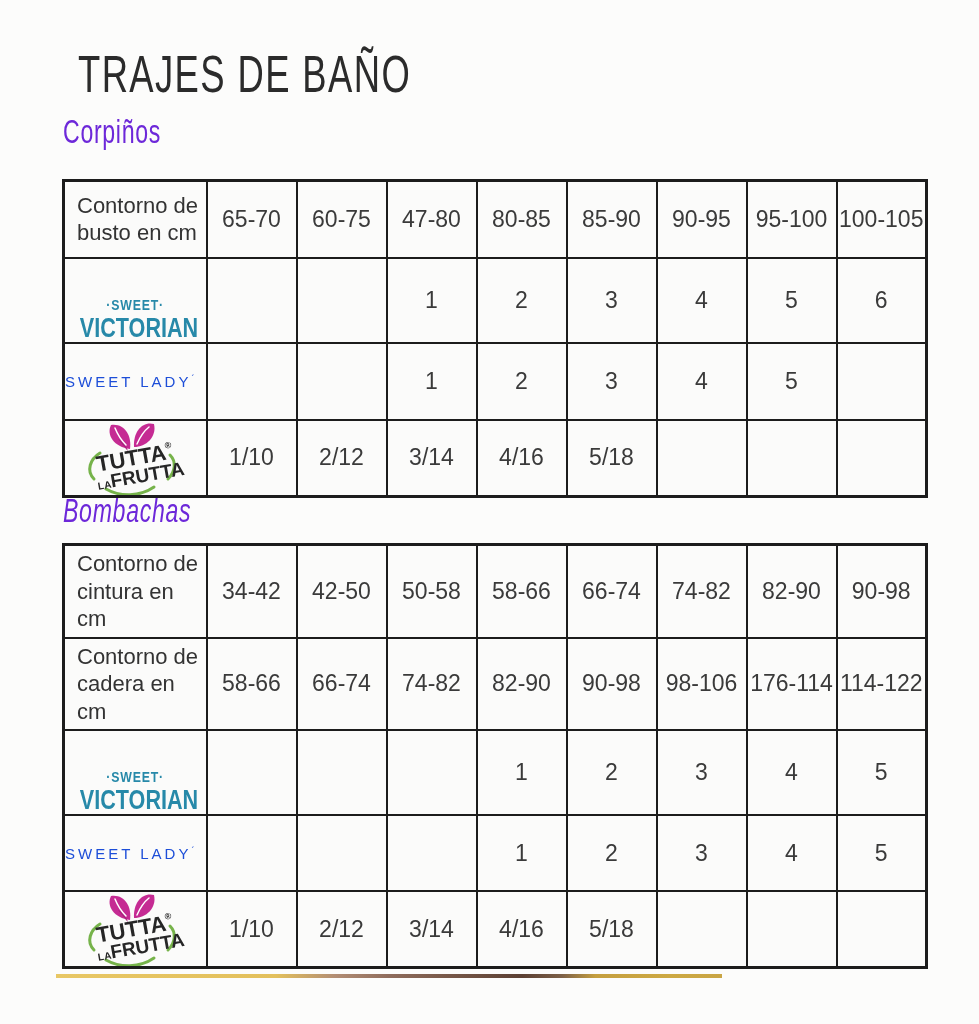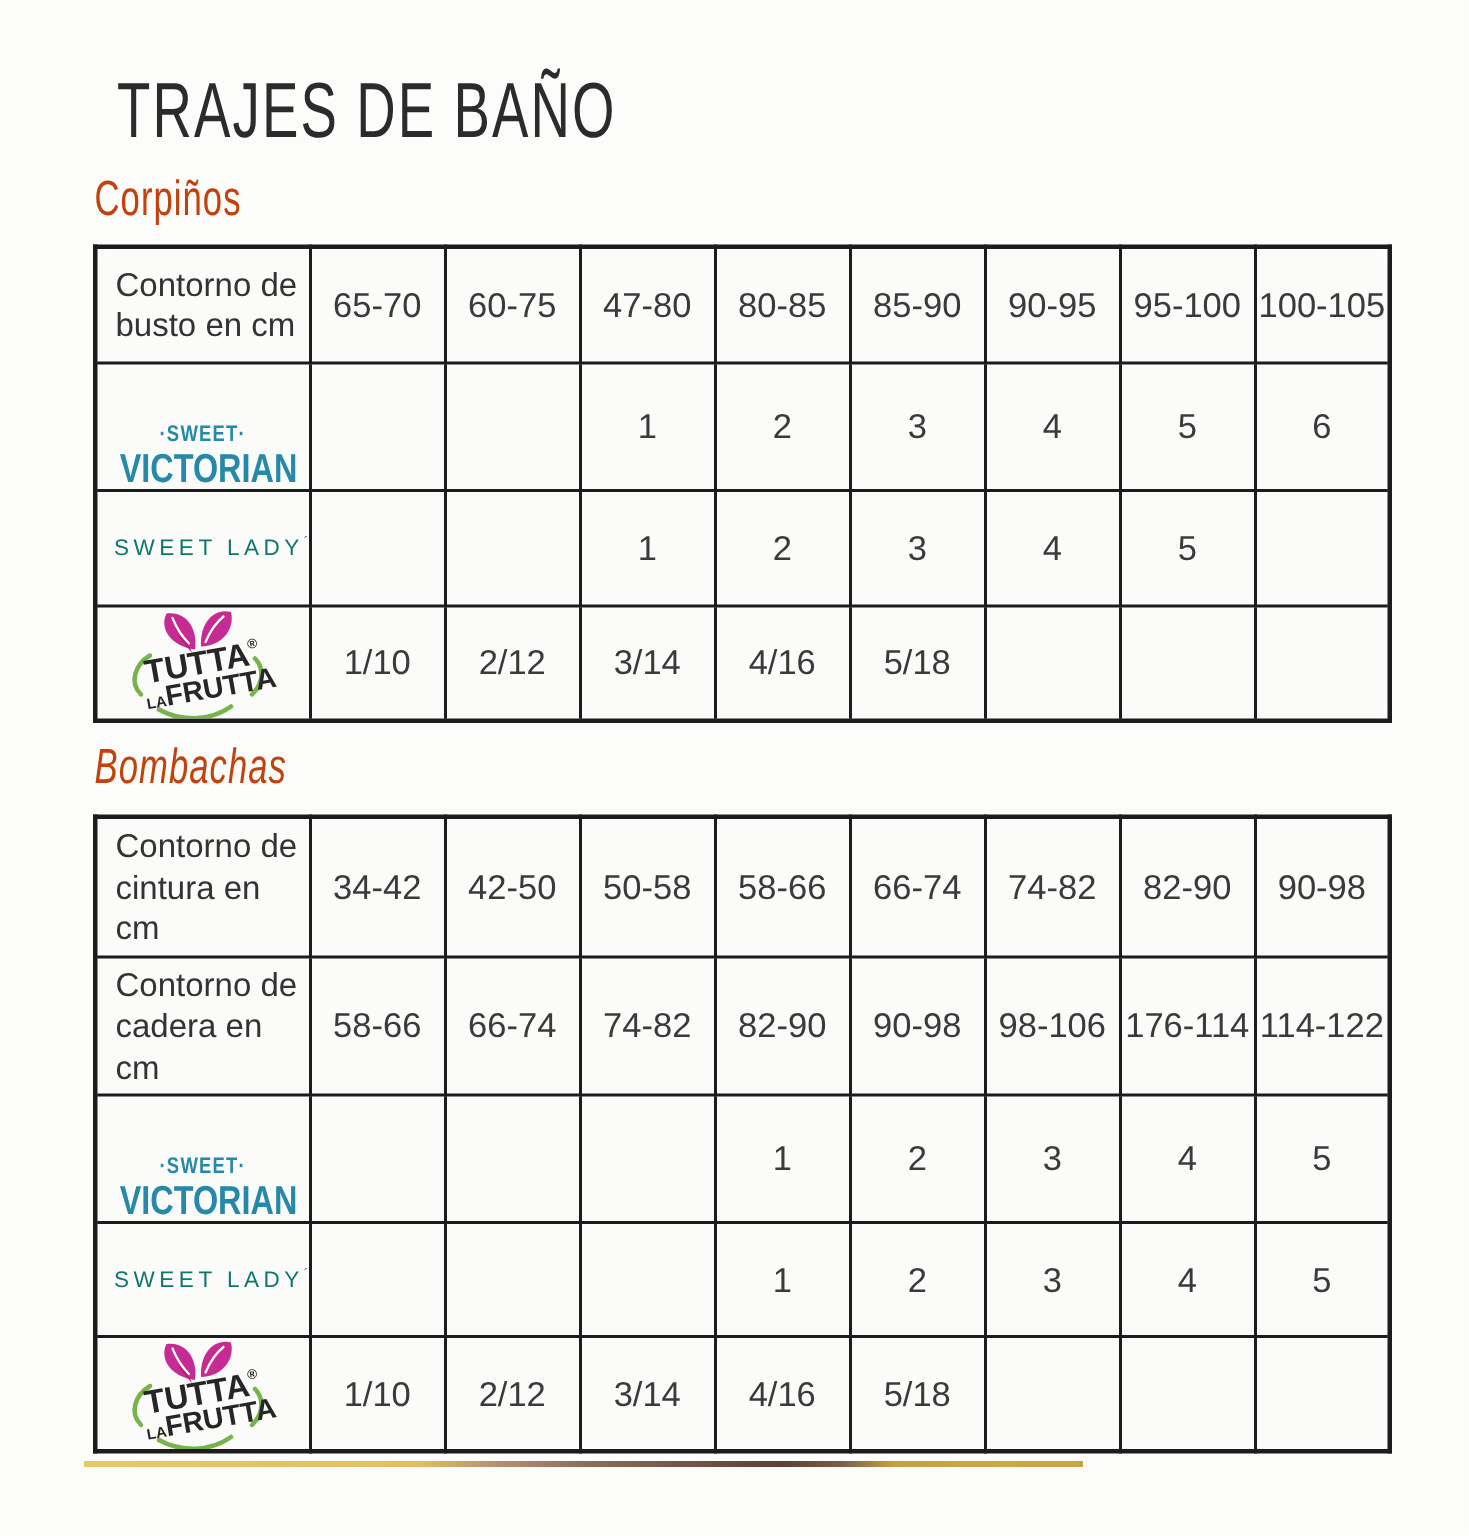--- a/index.html
+++ b/index.html
@@ -11,54 +11,54 @@
     background:#fcfcfb; overflow:hidden;
   }
 
   
   .condensed { display:inline-block; transform:scaleX(0.70); transform-origin:0 50%; white-space:nowrap; }
   .page-title {
     position:absolute; left:62px; top:44px;
     font-size:52px; font-weight:500; letter-spacing:2px; color:#2b2b2b;margin-left:16px;
   }
   .section-heading {
-    position:absolute; font-size:33px; font-weight:500; letter-spacing:1px; color:#c2410c;
+    position:absolute; font-size:33px; font-weight:500; letter-spacing:1px; color:#6d28d9;
   }
   #heading-corpinos { left:63px; top:113px; }
   #heading-bombachas { left:63px; top:492px;font-style:italic; }
 
   
   table.size-table {
     position:absolute; left:62px; width:865px;
     border-collapse:collapse; table-layout:fixed;
     background:#fbfbfa;
     border:3px solid #1c1c1c;
   }
-  #table-corpinos { top:163px;border-radius:27px; }
+  #table-corpinos { top:179px;border-radius:27px; }
   #table-bombachas { top:543px; }
   .size-table td {
     border:2px solid #1c1c1c;
     text-align:center; vertical-align:middle;
     font-size:23px; color:#3a3a3a;
     overflow:hidden;
   }
   #table-corpinos tr { height:77px; }
   #table-bombachas tr { height:76px; }
   .size-table td.label-cell {
     text-align:left; padding:4px 6px 4px 12px;
     font-size:22px; line-height:1.25; color:#333;
   }
   .size-table td.brand-cell { padding:0; text-align:center; }
 
   .logo-sv { text-align:center; line-height:1; color:#2789a9;margin-top:32px; }
   .logo-sv .sv-line1 { display:inline-block; transform:scaleX(0.82); font-size:15px; font-weight:700; letter-spacing:1px; }
   .logo-sv .sv-line2 { display:block; margin-top:1px; }
   .logo-sv .sv-line2 > span { display:inline-block; transform:scaleX(0.80); font-size:27px; font-weight:700; letter-spacing:0px; }
 
-  .logo-sl { text-align:right; color:#0f766e; font-size:15px; font-weight:500; letter-spacing:3px; white-space:nowrap; }
+  .logo-sl { text-align:left; color:#1d4ed8; font-size:15px; font-weight:500; letter-spacing:3px; white-space:nowrap; }
   .logo-sl .sl-mark { font-size:9px; vertical-align:super; letter-spacing:0; }
 
   .logo-tf { position:relative; width:118px; height:74px; margin:0 auto; }
   .logo-tf svg.tf-deco { position:absolute; left:0; top:0; }
   .logo-tf .tf-text {
     position:absolute; left:10px; top:26px; width:100px;
     transform:rotate(-10deg); transform-origin:50% 50%;
     color:#262626; text-align:center; line-height:0.9;
   }
   .logo-tf .tf-word1 { font-size:22px; font-weight:800; letter-spacing:0px; white-space:nowrap; }

